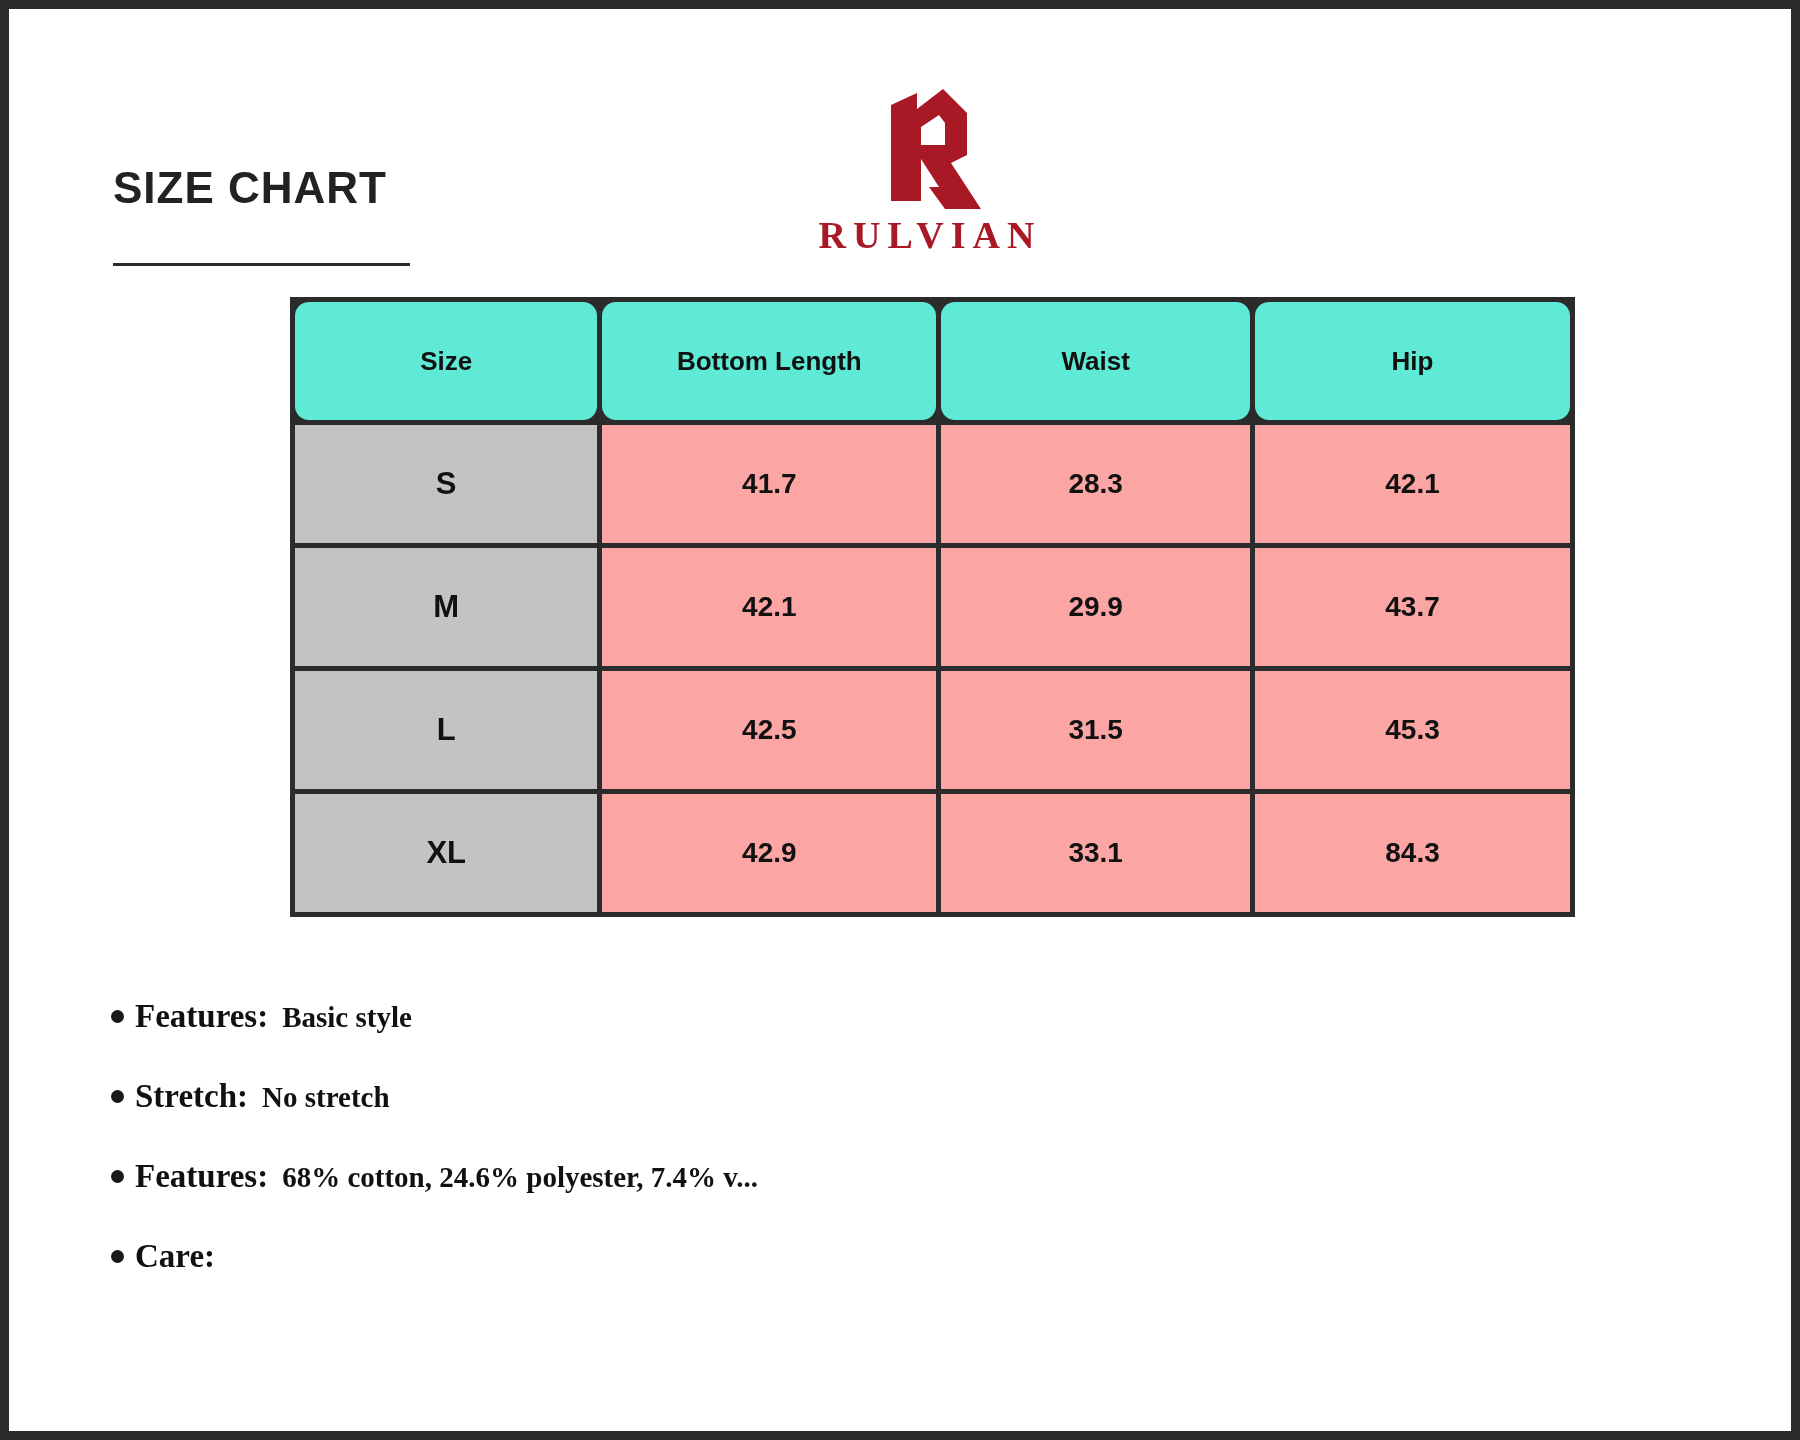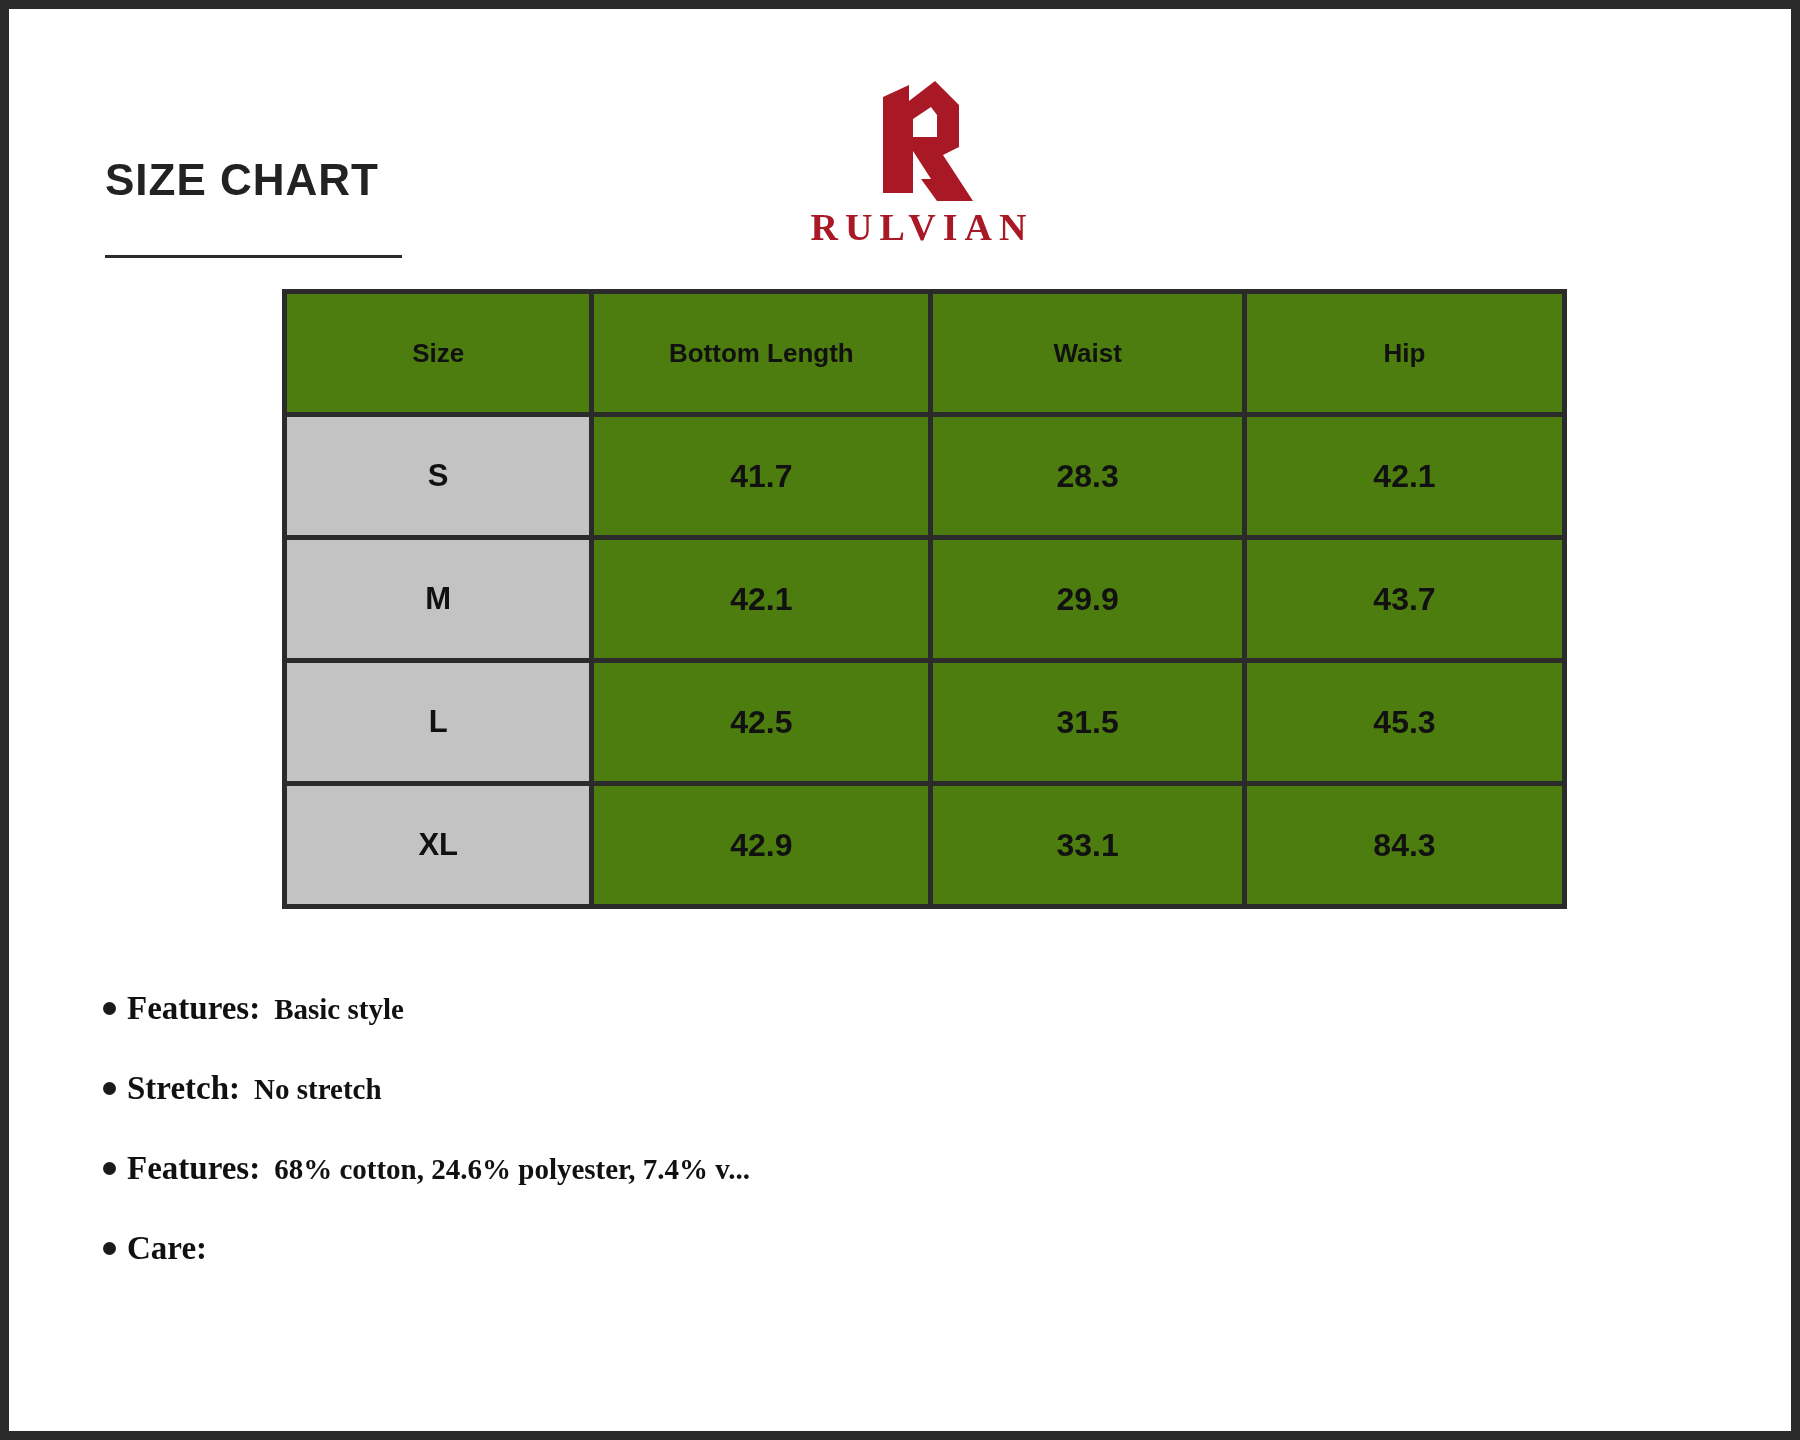--- a/index.html
+++ b/index.html
@@ -13,21 +13,21 @@
     font-family: "Liberation Sans", sans-serif;
     -webkit-font-smoothing: antialiased;
   }
   .page {
     position: relative;
     width: 1800px;
     height: 1440px;
     box-sizing: border-box;
     background: #ffffff;
     border: 9px solid #2b2b2b;
-    padding: 8px;
+    padding: 16px;
     overflow: hidden;
   }
   .inner {
     position: relative;
     width: 100%;
     height: 100%;
   }
 
   
   .title {
@@ -79,29 +79,30 @@
     border-collapse: separate;
     border-spacing: 5px;
     width: 100%;
     background: #2b2b2b;
     table-layout: fixed;
   }
   table.size-table td, table.size-table th {
     height: 118px;
     text-align: center;
     vertical-align: middle;
-    font-size: 32px;
+    font-size: 28px;
     font-weight: bold;
     color: #111111;
-    background: #4d7c0f;
+    background: #fca5a5;
     padding: 0;
   }
   table.size-table thead th {
-    background: #4d7c0f;
+    background: #5eead4;
     font-size: 26px;
+    border-radius: 14px;
   }
   table.size-table tbody td.size-cell {
     background: #c3c3c3;
     font-size: 31px;
   }
   col.c1 { width: 24%; }
   col.c2 { width: 26.5%; }
   col.c3 { width: 24.5%; }
   col.c4 { width: 25%; }
 

